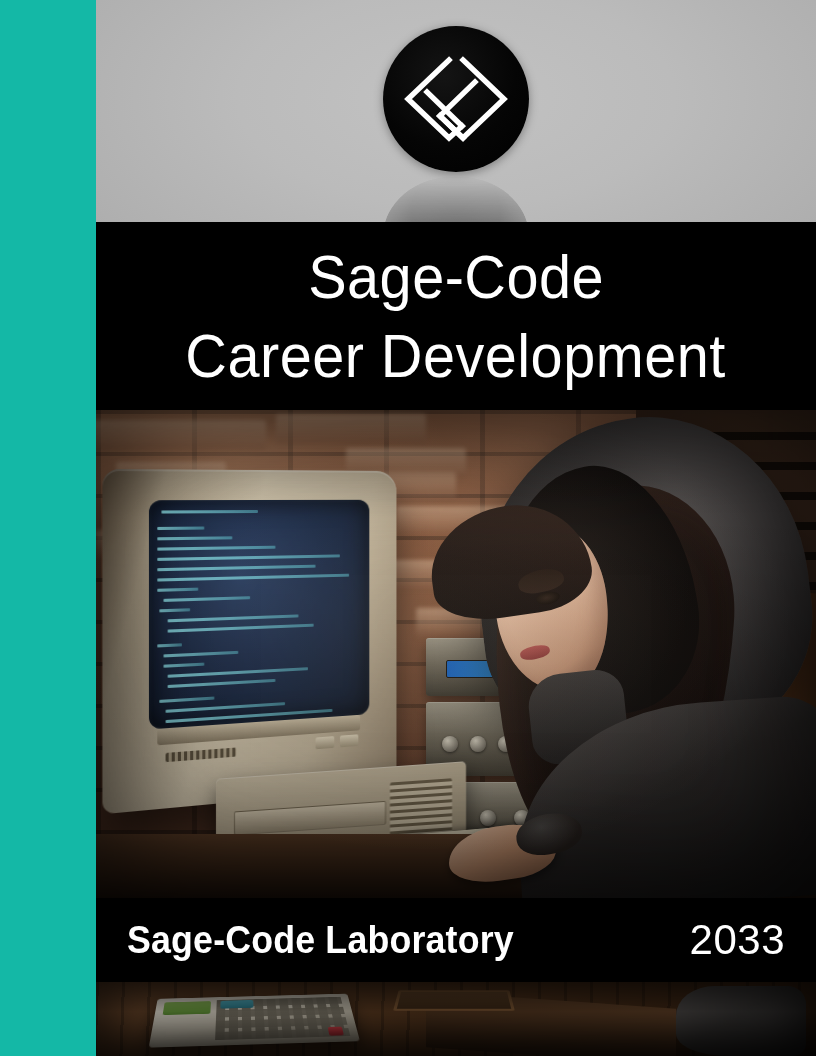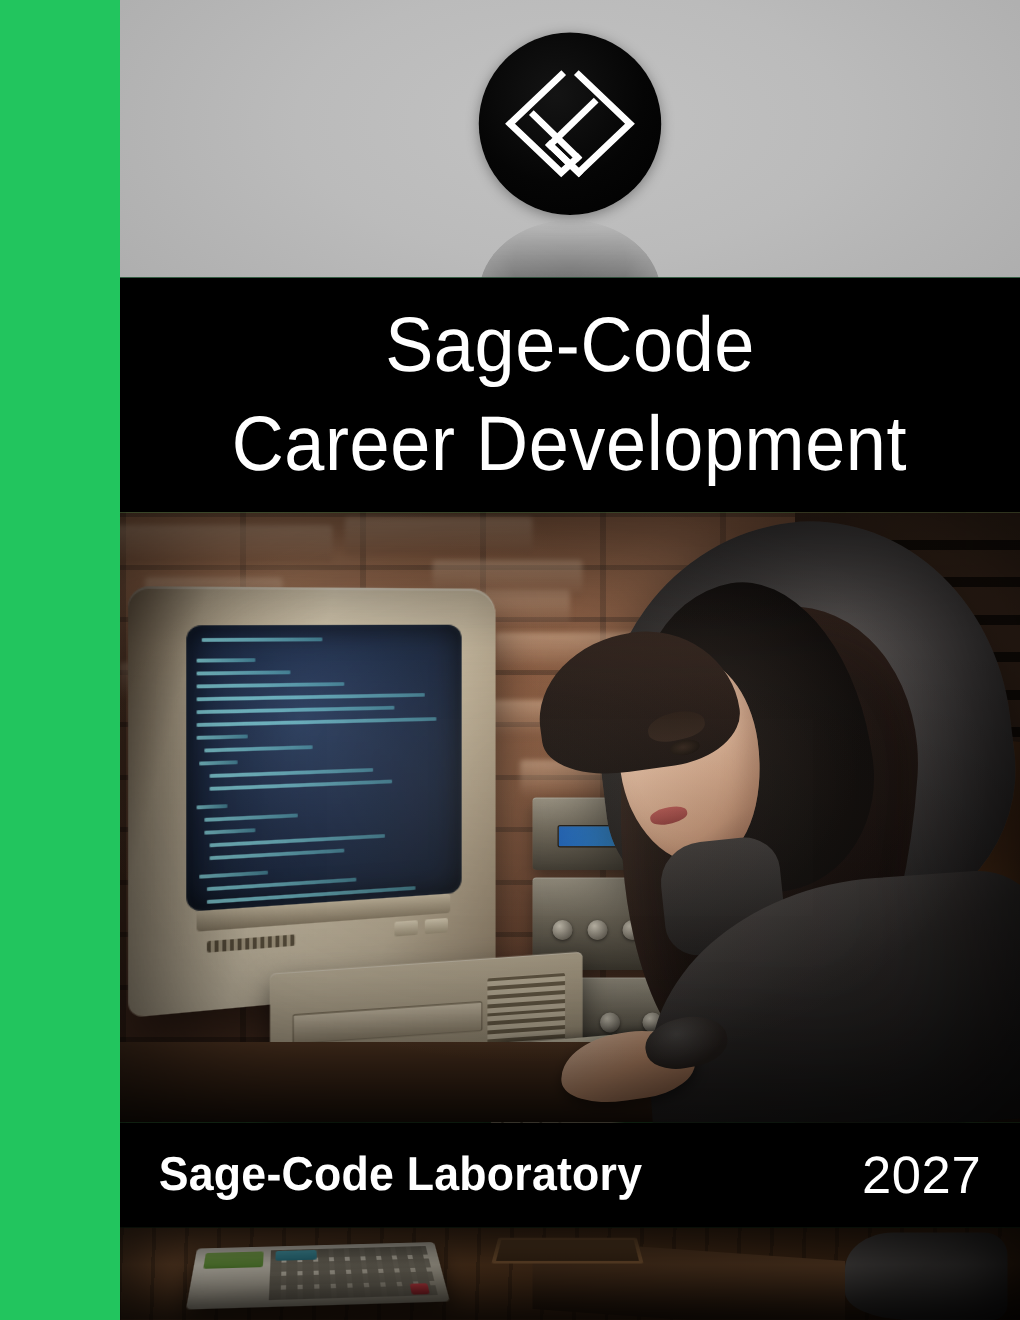--- a/index.html
+++ b/index.html
@@ -14,21 +14,21 @@
     overflow: hidden;
     font-family: "Liberation Sans", sans-serif;
     -webkit-font-smoothing: antialiased;
   }
 
   
   .cover {
     position: relative;
     width: 816px;
     height: 1056px;
-    background: #22c55e;
+    background: #14b8a6;
   }
 
   
   .header-band {
     position: absolute;
     left: 96px;
     top: 0;
     width: 720px;
     height: 222px;
     background:
@@ -627,21 +627,21 @@
       <div class="hand"></div>
       <div class="mouse"></div>
 
       <div class="photo-grade"></div>
       <div class="photo-vignette"></div>
     </div>
   </div>
 
   <div class="footer-band">
     <div class="footer-publisher">Sage-Code Laboratory</div>
-    <div class="footer-year">2027</div>
+    <div class="footer-year">2033</div>
   </div>
 
   <div class="strip-photo">
     <div class="strip-scene">
       <div class="strip-desk"></div>
       <div class="strip-plank"></div>
       <div class="strip-frame"></div>
       <div class="strip-calc">
         <div class="strip-calc-screen"></div>
         <div class="strip-keys"></div>

